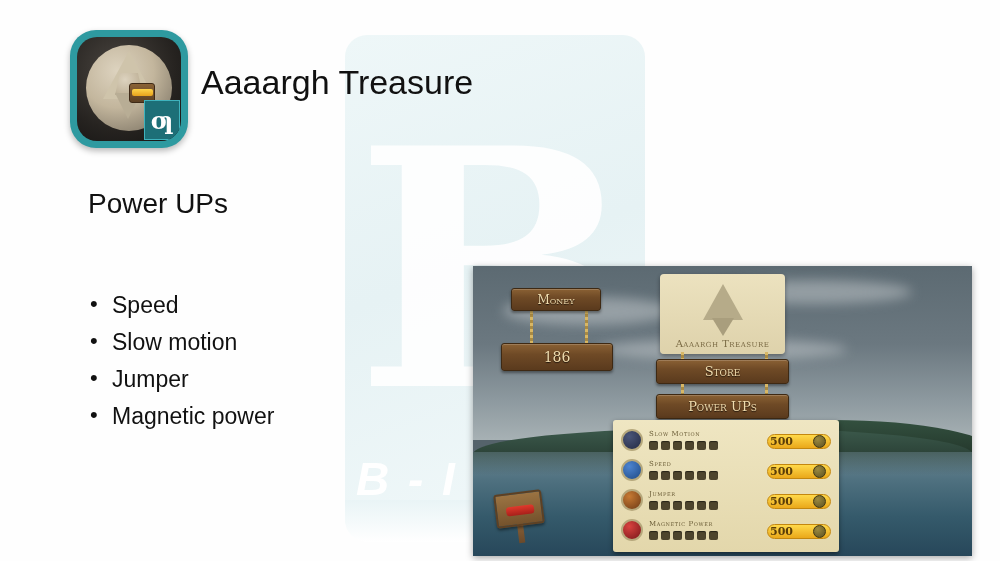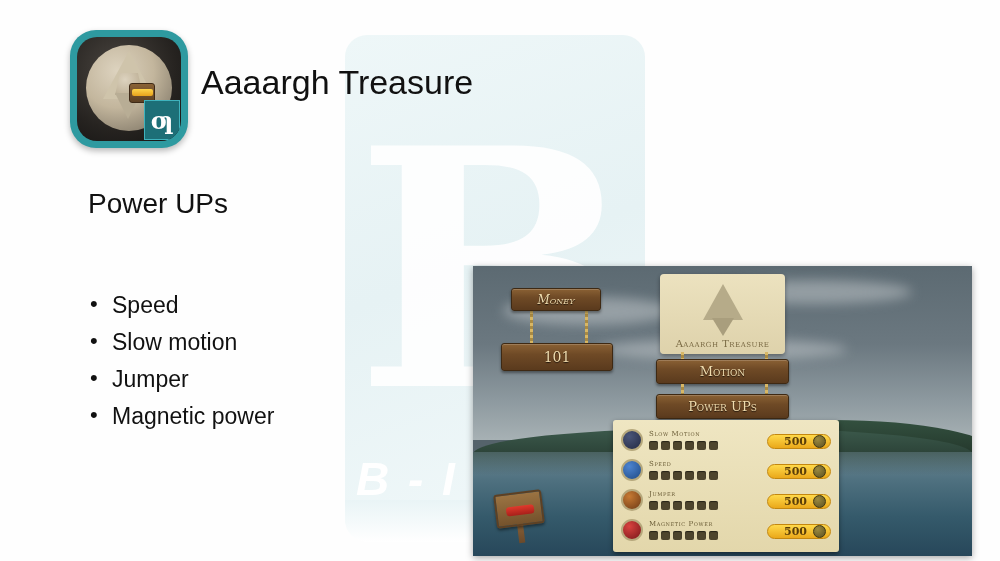--- a/index.html
+++ b/index.html
@@ -234,21 +234,20 @@
     justify-content: center;
     font-family: "DejaVu Serif", serif;
     font-variant: small-caps;
     text-shadow: 0 1px 1px rgba(0,0,0,.7);
   }
   .sign-money {
     position: absolute;
     left: 38px; top: 22px;
     width: 90px; height: 23px;
     font-size: 12px;
-    font-style: italic;
   }
   .sign-amount {
     position: absolute;
     left: 28px; top: 77px;
     width: 112px; height: 28px;
     font-size: 14px;
   }
   .rope {
     position: absolute;
     width: 3px;
@@ -359,21 +358,21 @@
     display: flex;
     align-items: center;
     justify-content: flex-end;
     padding-right: 4px;
   }
   .pu-price {
     font-family: "DejaVu Serif", serif;
     font-weight: bold;
     font-size: 11px;
     color: #5a3d08;
-    margin-right: 6px;
+    margin-right: 20px;
   }
   .pu-coin {
     width: 13px; height: 13px;
     border-radius: 50%;
     background: radial-gradient(circle at 35% 30%, #9d8a3f, #5d5222);
     border: 1px solid #3f3714;
   }
   .raft-sign {
     position: absolute;
     left: 22px; top: 226px;
@@ -436,30 +435,30 @@
       <div class="g-cloud" style="left:48%; top:8%; width:40%; height:14%;"></div>
       <div class="g-cloud" style="left:25%; top:42%; width:50%; height:12%;"></div>
     </div>
     <div class="g-trees2"></div>
     <div class="g-trees"></div>
     <div class="g-water"></div>
 
     <div class="rope rope-a"></div>
     <div class="rope rope-b"></div>
     <div class="wood sign-money">Money</div>
-    <div class="wood sign-amount">101</div>
+    <div class="wood sign-amount">186</div>
 
     <div class="scroll-banner">
       <div class="emblem"></div>
       <div class="emblem2"></div>
       <div class="scroll-title">Aaaargh Treasure</div>
     </div>
     <div class="rope rope-c"></div>
     <div class="rope rope-d"></div>
-    <div class="wood sign-store">Motion</div>
+    <div class="wood sign-store">Store</div>
     <div class="rope rope-e"></div>
     <div class="rope rope-f"></div>
     <div class="wood sign-powerups">Power UPs</div>
 
     <div class="parchment">
 
       <div class="pu-row">
         <div class="pu-icon" style="background:radial-gradient(circle at 35% 30%,#4a5578,#232a44);"></div>
         <div class="pu-body">
           <div class="pu-label">Slow Motion</div>

